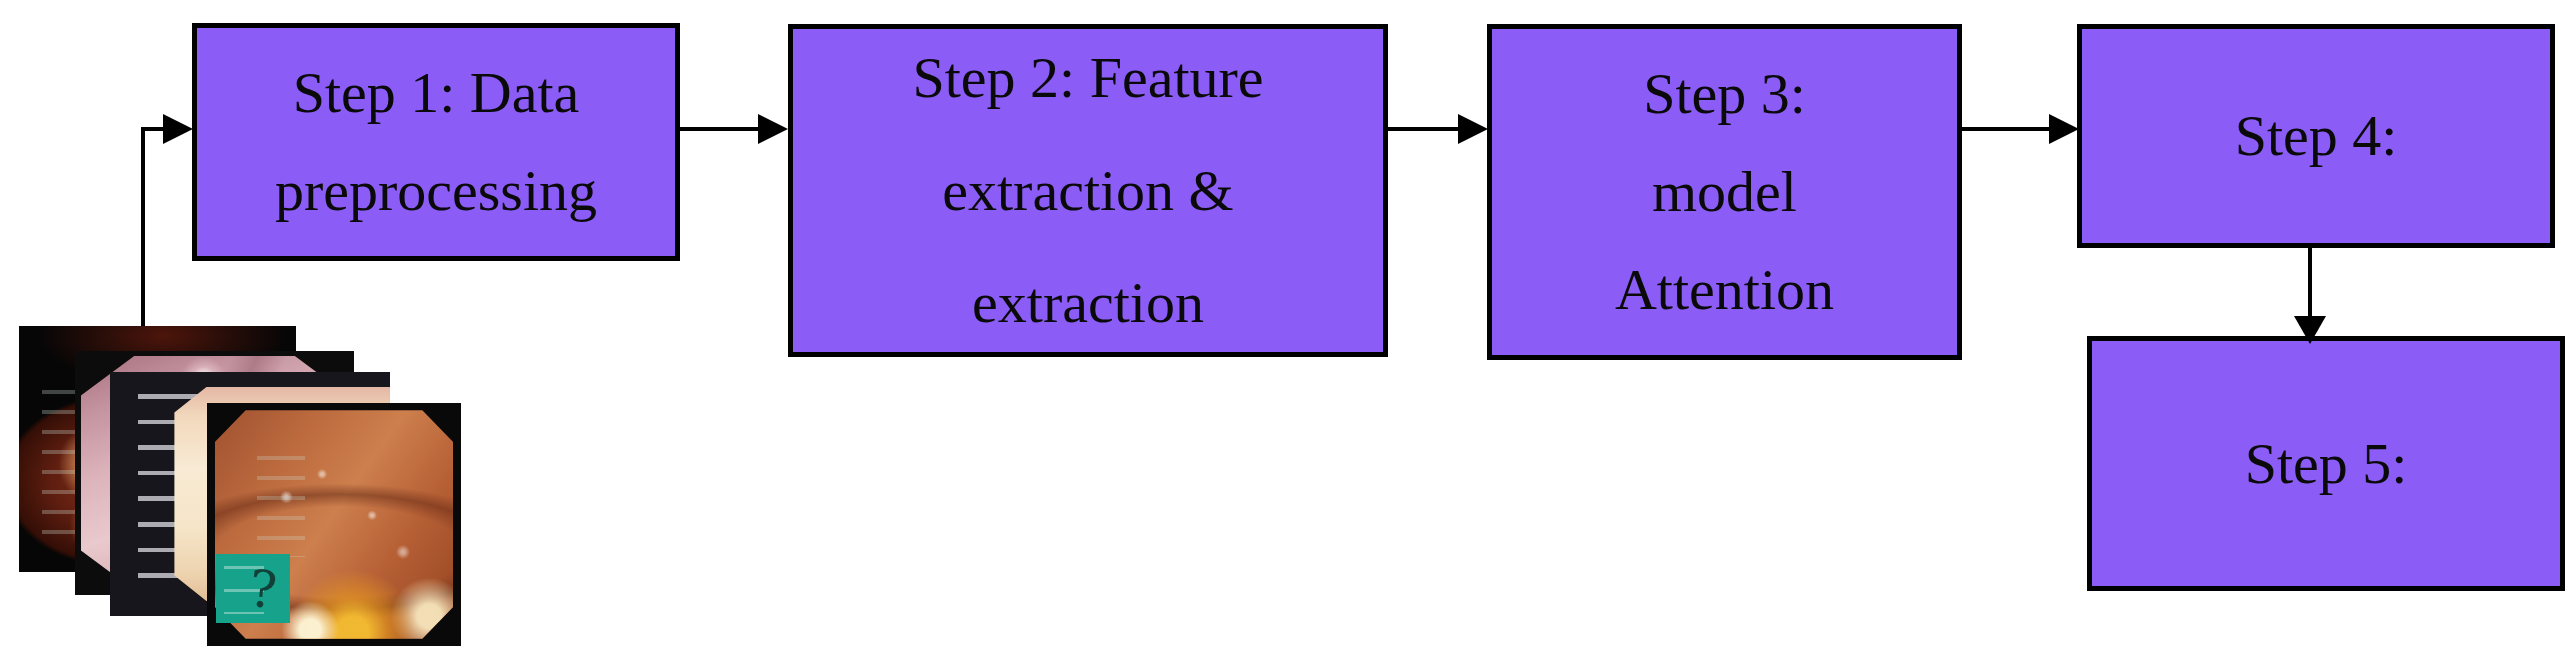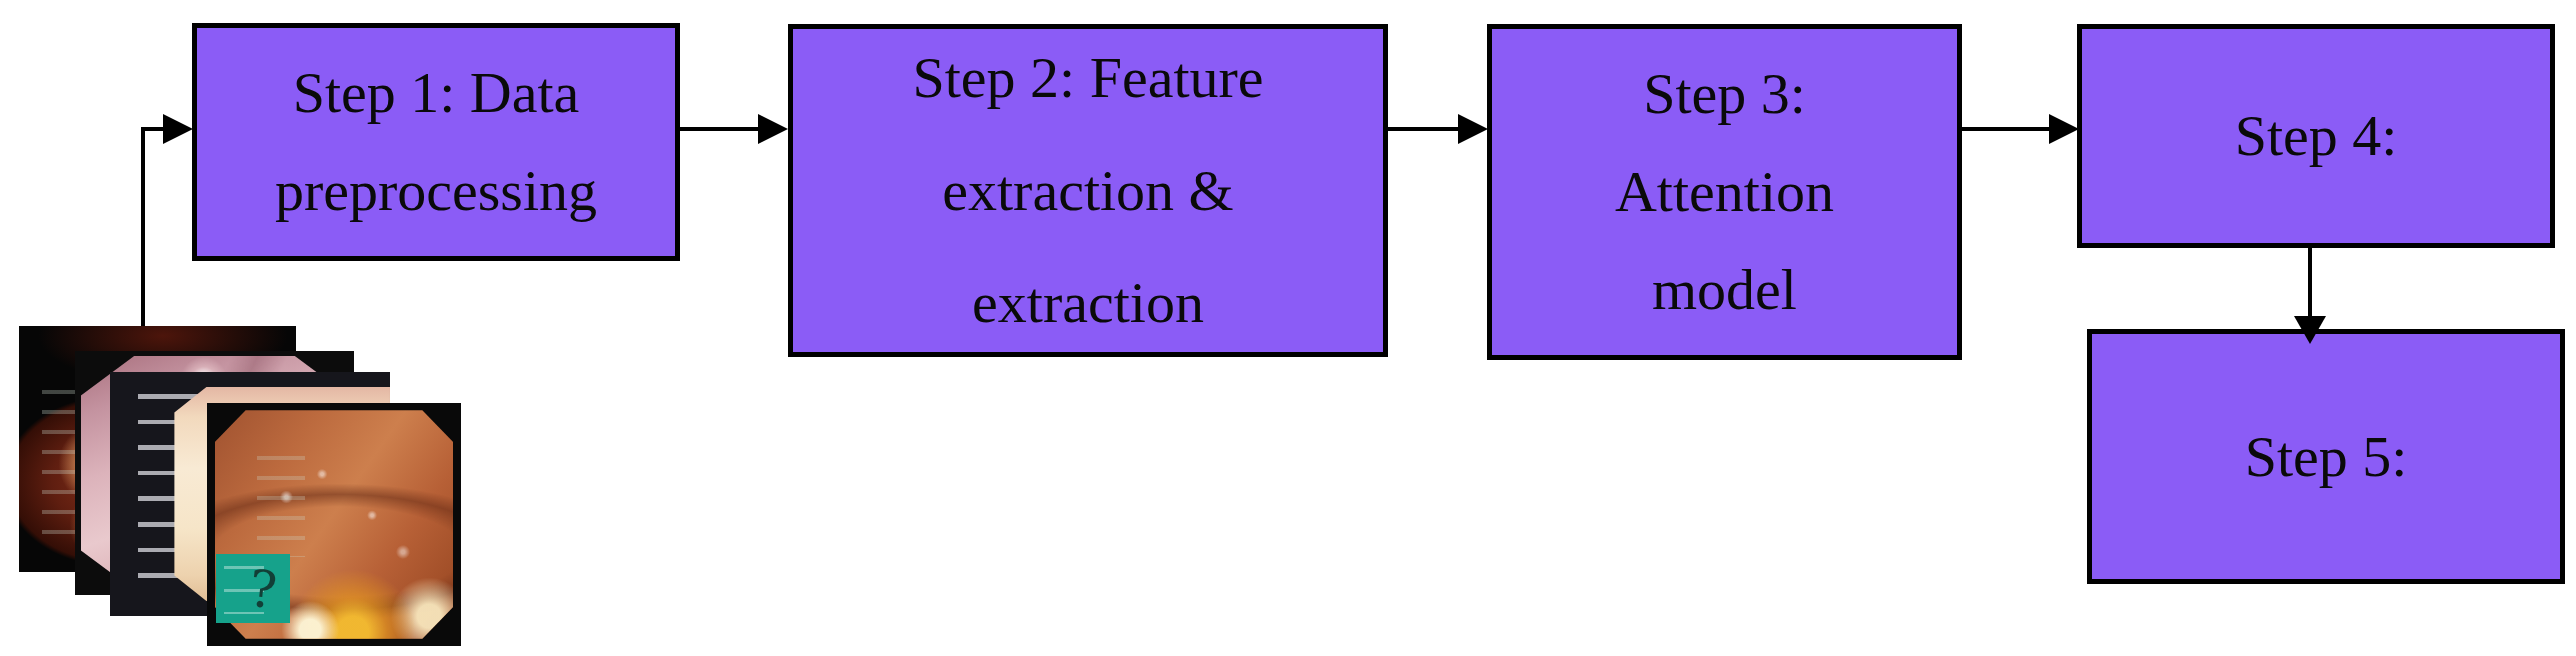--- a/index.html
+++ b/index.html
@@ -25,21 +25,21 @@
     text-align: center;
     color: #0a0a0a;
     font-size: 58px;
   }
   .fbox .line { line-height: 98px; white-space: nowrap; }
 
   #box-step1 { left: 192px;  top: 23px;  width: 488px; height: 238px; }
   #box-step2 { left: 788px; top: 24px;  width: 600px; height: 333px; justify-content: space-between; }
   #box-step3 { left: 1487px; top: 24px;  width: 475px; height: 336px; }
   #box-step4 { left: 2077px; top: 24px;  width: 478px; height: 224px; }
-  #box-step5 { left: 2087px; top: 329px; width: 478px; height: 255px; }
+  #box-step5 { left: 2087px; top: 336px; width: 478px; height: 255px; }
 
   
   .shaft { position: absolute; background: #000000; }
   .head-right {
     position: absolute; width: 0; height: 0;
     border-top: 15px solid transparent;
     border-bottom: 15px solid transparent;
     border-left: 30px solid #000000;
   }
   .head-down {
@@ -152,22 +152,22 @@
   </div>
 
   <div class="fbox" id="box-step2">
     <span class="line">Step 2: Feature</span>
     <span class="line">extraction &amp;</span>
     <span class="line">extraction</span>
   </div>
 
   <div class="fbox" id="box-step3">
     <span class="line">Step 3:</span>
+    <span class="line">model</span>
     <span class="line">Attention</span>
-    <span class="line">model</span>
   </div>
 
   <div class="fbox" id="box-step4">
     <span class="line">Step 4:</span>
   </div>
 
   <div class="fbox" id="box-step5">
     <span class="line">Step 5:</span>
   </div>
 

